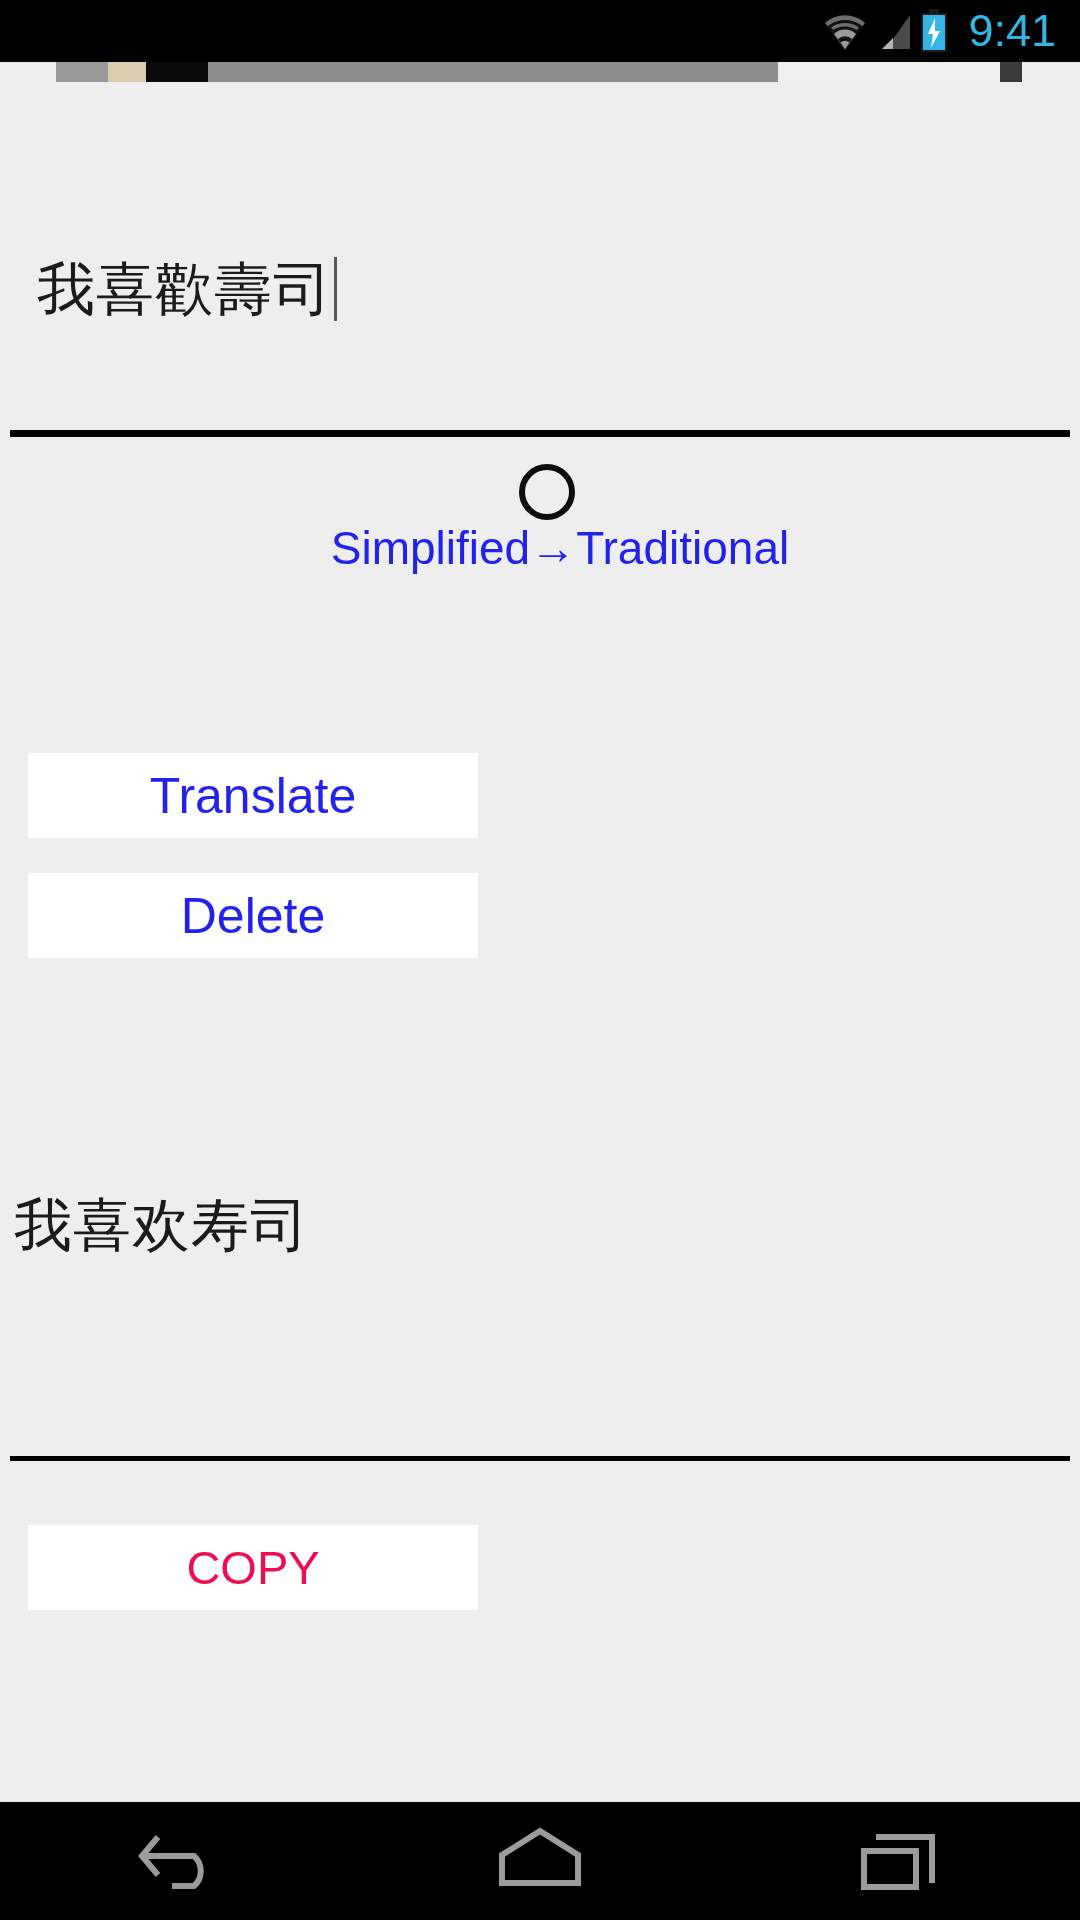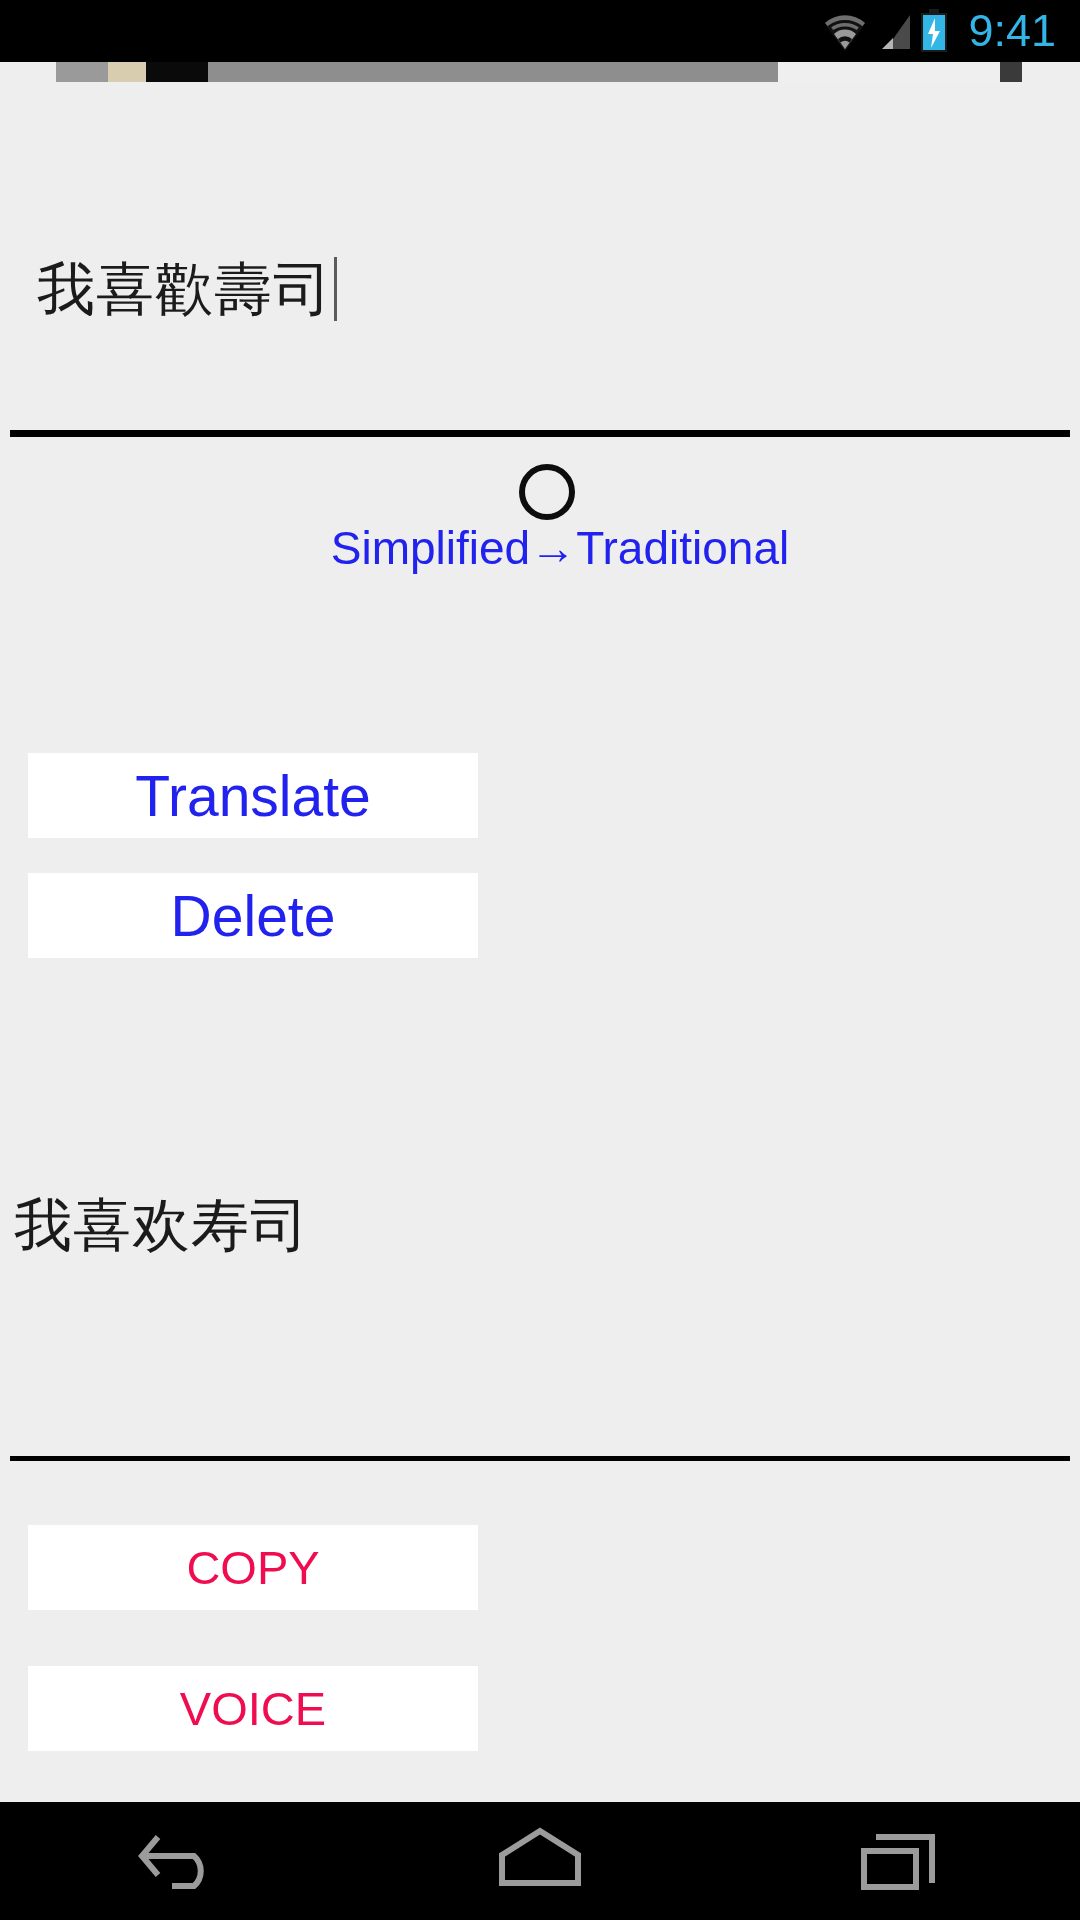--- a/index.html
+++ b/index.html
@@ -159,21 +159,21 @@
     position: absolute;
     left: 28px;
     width: 450px;
     background: #ffffff;
     display: flex;
     align-items: center;
     justify-content: center;
     border: none;
     font-family: "Liberation Sans", sans-serif;
   }
-  .btn-blue { color: #2222ee; font-size: 57px; }
+  .btn-blue { color: #2222ee; font-size: 50px; }
   .btn-translate { top: 671px; height: 85px; }
   .btn-delete    { top: 791px; height: 85px; }
 
   
   .result-text-field {
     position: absolute;
     top: 1108px;
     left: 14px;
     width: 1050px;
     height: 70px;
@@ -290,21 +290,20 @@
 
     <div class="result-text-field">
       <span class="result-text">我喜欢寿司</span>
     </div>
 
     <div class="divider divider-bottom"></div>
 
     <div class="btn btn-crimson btn-copy">COPY</div>
 
 
-    <div class="btn btn-crimson btn-voice">VOICE</div>
 
   </div>
 
   <div class="nav-bar">
 
     <div class="nav-btn">
       <span>
         <svg width="96" height="76" viewBox="0 0 96 76">
           <path d="M26 14 L10 33 L26 52" fill="none" stroke="#9b9b9b" stroke-width="6"></path>
           <path d="M11 33 L62 33 A20 20 0 0 1 62 63 L40 63" fill="none" stroke="#9b9b9b" stroke-width="6"></path>

